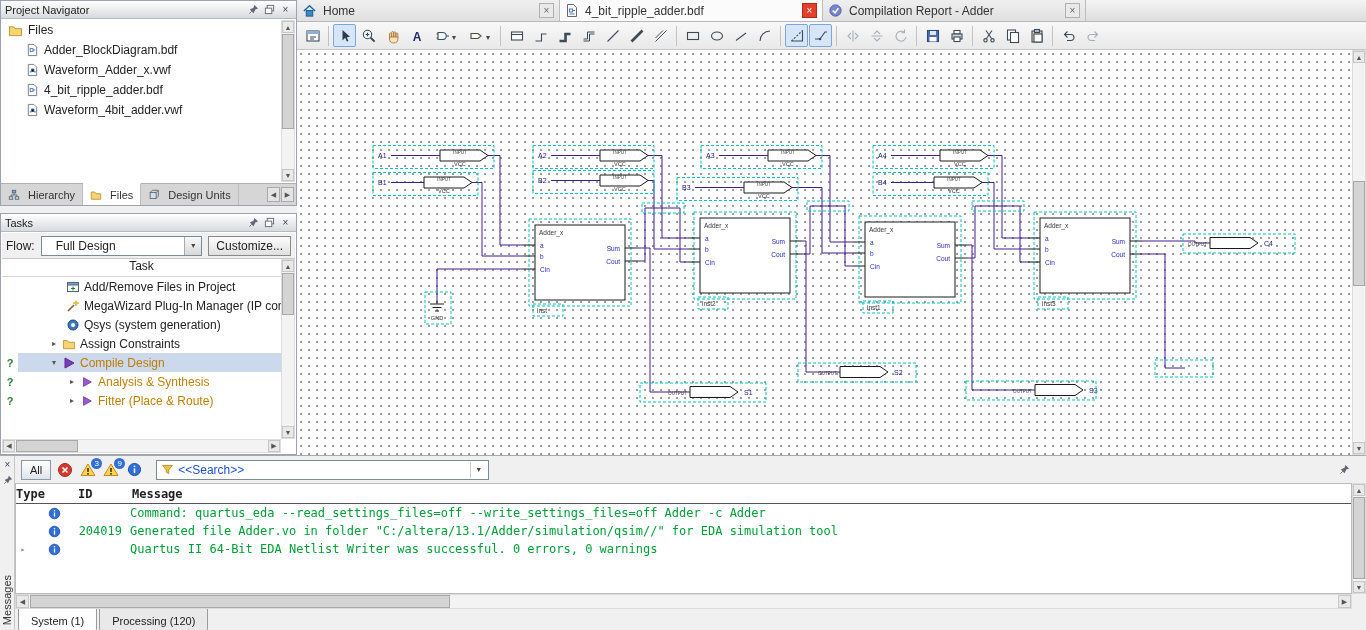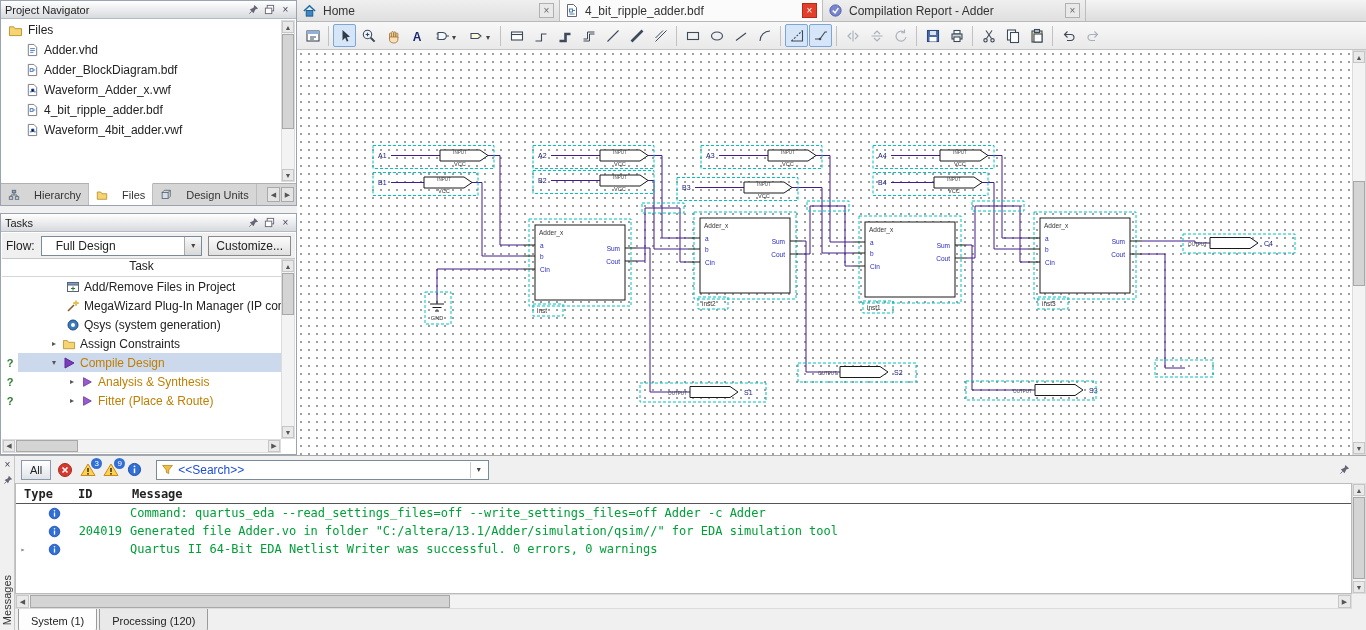--- a/index.html
+++ b/index.html
@@ -11,21 +11,21 @@
 .panel{position:absolute;background:#fff;border:1px solid #9aa4b0}
 .panel-title{height:18px;background:linear-gradient(#ffffff,#d7dade);border-bottom:1px solid #b4bac2;display:flex;align-items:center;padding:0 4px;font-size:11px}
 .ptitle-btns{margin-left:auto;display:flex;gap:3px;align-items:center}
 .tbtn{width:13px;height:13px;display:flex;align-items:center;justify-content:center;font-size:10px;color:#445;line-height:1}
 
 
 .tree{position:absolute;left:1px;top:19px;right:15px;bottom:23px;background:#fff;overflow:hidden}
 .titem{height:20px;display:flex;align-items:center;gap:5px;padding-left:24px;white-space:nowrap}
 .titem.root{padding-left:6px}
 .nav-tabs{position:absolute;left:0;bottom:0;right:0;height:22px;background:#d6d6d6;border-top:1px solid #b0b0b0;display:flex}
-.ntab{display:flex;align-items:center;gap:14px;padding:0 7px;font-size:11px;color:#333;border-right:1px solid #bcbcbc;background:#d6d6d6}
+.ntab{display:flex;align-items:center;gap:8px;padding:0 7px;font-size:11px;color:#333;border-right:1px solid #bcbcbc;background:#d6d6d6}
 .ntab.active{background:#fff;border-top:1px solid #fff;margin-top:-1px}
 .ntab-arrows{margin-left:auto;display:flex;align-items:center;gap:1px;padding-right:2px}
 .ntab-arrows .sq{width:13px;height:15px;border:1px solid #aaa;background:#e4e4e4;font-size:7px;display:flex;align-items:center;justify-content:center;color:#555}
 
 
 .flow-row{position:absolute;left:1px;top:19px;right:1px;height:26px;background:#f0f0f0;border-bottom:1px solid #c8c8c8;display:flex;align-items:center;padding:0 4px;gap:6px}
 .combo{width:168px;height:20px;border:1px solid #7a8a99;background:#fff;display:flex;align-items:center;padding-left:14px}
 .combo .cc{margin-left:auto;width:17px;height:18px;background:linear-gradient(#f8f8f8,#d8d8d8);border-left:1px solid #aaa;display:flex;align-items:center;justify-content:center}
 .btn{height:20px;padding:0 7px;border:1px solid #8a8a8a;background:linear-gradient(#fcfcfc,#e0e0e0);display:flex;align-items:center}
 .task-header{position:absolute;left:1px;top:45px;right:15px;height:18px;background:#fff;border-bottom:1px solid #d6d6d6;display:flex;justify-content:center}
@@ -82,21 +82,21 @@
 #msg-side .rot{position:absolute;left:1px;bottom:6px;writing-mode:vertical-rl;transform:rotate(180deg);font-size:11px;color:#333}
 #msg-toolbar{position:absolute;left:15px;top:0;height:27px;right:15px;display:flex;align-items:center;gap:5px;padding-left:6px}
 .filter-btn{height:20px;padding:0 8px;border:1px solid #8a9aaa;background:linear-gradient(#fff,#dfe4e9);font-size:11px;display:flex;align-items:center}
 .ficon{position:relative;width:18px;height:18px;display:flex;align-items:center;justify-content:center}
 .badge{position:absolute;top:-3px;right:-5px;min-width:11px;height:11px;border-radius:6px;background:#2f6fd6;color:#fff;font-size:8px;display:flex;align-items:center;justify-content:center;padding:0 1px}
 #msg-search{width:333px;height:20px;border:1px solid #7a8a99;background:#fff;display:flex;align-items:center;padding:0 2px 0 4px;gap:4px;margin-left:8px}
 #msg-search .val{flex:1;font-size:12px;color:#1d4ed8}
 #msg-search .dd{width:16px;height:16px;display:flex;align-items:center;justify-content:center;border-left:1px solid #ccc}
 #msg-table{position:absolute;left:15px;top:27px;width:1337px;height:111px;background:#fff;border:1px solid #bcbcbc;font-family:"DejaVu Sans Mono",monospace}
 .mhead{height:20px;display:flex;align-items:center;border-bottom:1px solid #555;font-weight:bold;font-size:12px}
-.mhead .h-type{width:62px;padding-left:8px}.mhead .h-id{width:44px}.mhead .h-msg{padding-left:10px}
+.mhead .h-type{width:62px;padding-left:0}.mhead .h-id{width:44px}.mhead .h-msg{padding-left:10px}
 .mrow{height:18px;display:flex;align-items:center;font-size:12px;color:#00a038;white-space:nowrap}
 .mexp{width:14px;text-align:center;color:#888;font-size:8px;flex:none}
 .mtype{width:48px;display:flex;justify-content:center;flex:none}
 .mid{width:44px;text-align:right;flex:none}
 .mtext{padding-left:8px}
 #msg-hscroll{left:15px;top:138px;width:1337px;height:15px}
 #msg-tabs{position:absolute;left:18px;top:153px;height:20px;display:flex;gap:2px;align-items:flex-start}
 .sheet-tab{height:24px;padding:0 12px;background:#fdfdfd;border:1px solid #9a9a9a;border-top:none;border-radius:0 0 5px 5px;font-size:11px;display:flex;align-items:center;color:#222}
 .sheet-tab.dim{background:#e9e9e9}
 
@@ -130,27 +130,20 @@
     <div class="tree">
       <div class="titem root">
         <svg class="fico" width="15" height="13" viewBox="0 0 16 14">
             <path d="M1.5,3 H6 L7.5,5 H14.5 V12.5 H1.5 Z" fill="#f7d472" stroke="#b8922f"></path>
           </svg>
         <span>Files</span>
       </div>
       <div class="titem">
         <svg class="fico" width="13" height="14" viewBox="0 0 14 15">
             <path d="M2.5,1.5 H8.5 L11.5,4.5 V13.5 H2.5 Z" fill="#fff" stroke="#778"></path>
-            <path d="M4.5,6 h5 M4.5,8 h5 M4.5,10 h3.5" stroke="#4a7ab8"></path>
-          </svg>
-        <span>Adder.vhd</span>
-      </div>
-      <div class="titem">
-        <svg class="fico" width="13" height="14" viewBox="0 0 14 15">
-            <path d="M2.5,1.5 H8.5 L11.5,4.5 V13.5 H2.5 Z" fill="#fff" stroke="#778"></path>
             <rect x="4.5" y="6" width="3" height="3" fill="none" stroke="#4a7ab8"></rect>
             <path d="M7.5,7.5 h2.5" stroke="#4a7ab8"></path>
           </svg>
         <span>Adder_BlockDiagram.bdf</span>
       </div>
       <div class="titem">
         <svg class="fico" width="13" height="14" viewBox="0 0 14 15">
             <path d="M2.5,1.5 H8.5 L11.5,4.5 V13.5 H2.5 Z" fill="#fff" stroke="#778"></path>
             <path d="M4,9.5 h2 v-3 h2.5 v3 h2" stroke="#2a62c8"></path>
           </svg>

